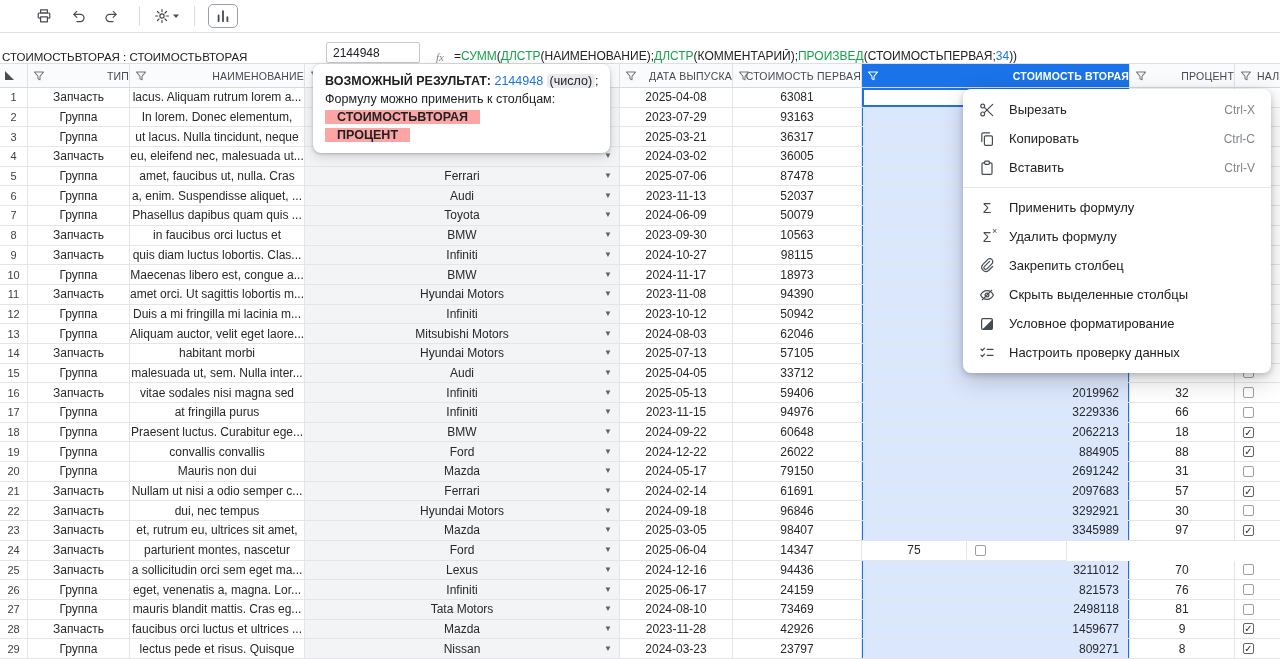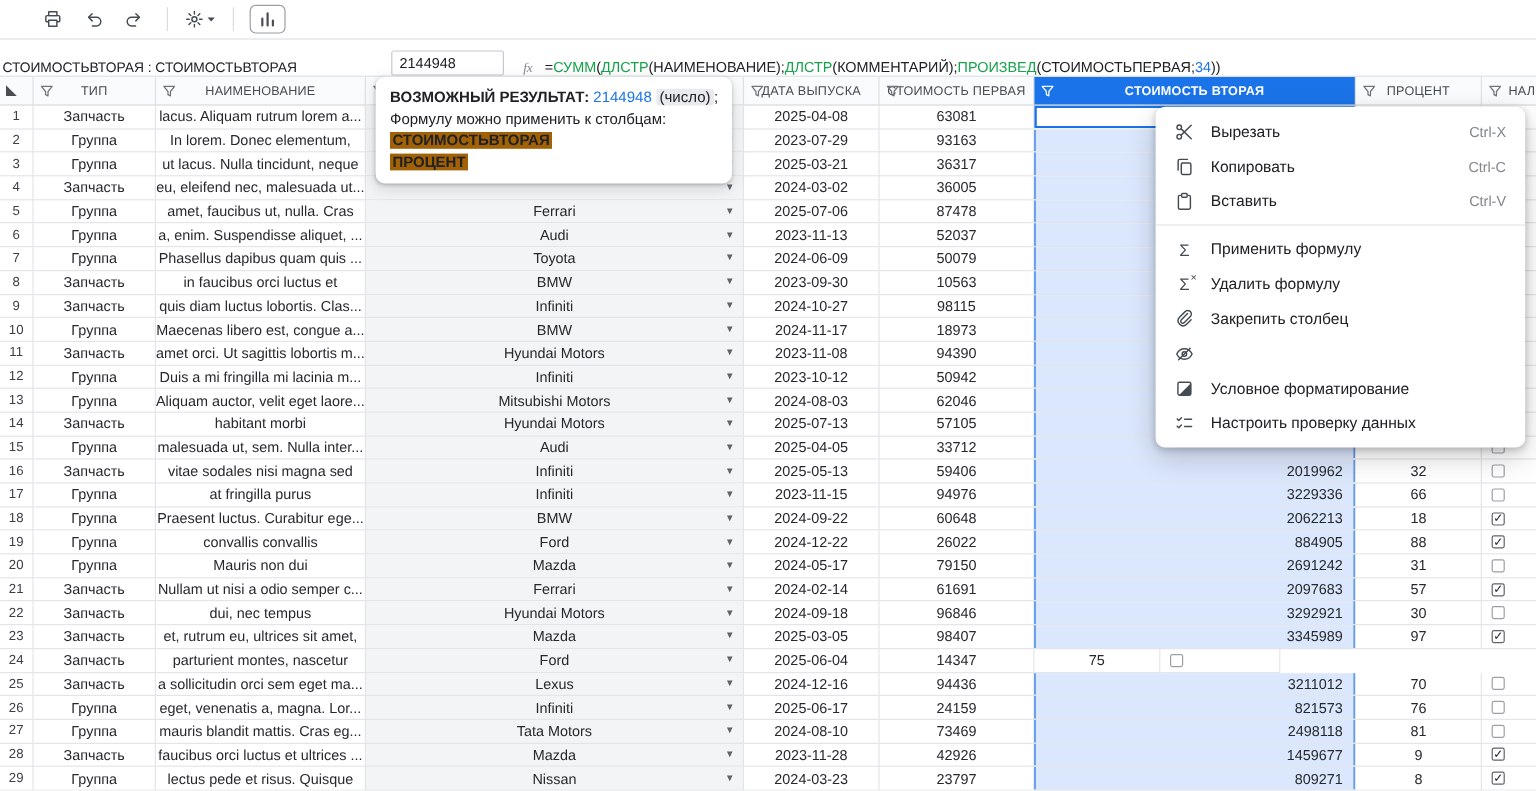--- a/index.html
+++ b/index.html
@@ -17,21 +17,21 @@
   
   .fbar{height:31px;border-bottom:1px solid #dde0e3;display:flex;align-items:flex-end}
   .range{width:326px;padding-left:2px;font-size:11.5px;color:#202124;white-space:nowrap;overflow:hidden;flex:none}
   .valbox{width:94px;height:21px;border:1px solid #c6cacd;border-radius:2px;font-size:12px;display:flex;align-items:center;padding:0 6px;background:#fff;flex:none}
   .fx{font-style:italic;color:#80868b;font-size:11px;margin:0 10px 0 16px;font-family:"Liberation Serif",serif}
   .formula{font-size:12px;white-space:nowrap;overflow:hidden}
 
   
   .grid{position:absolute;top:64px;left:0;width:1280px;height:595px;overflow:hidden;z-index:1}
   .hrow{display:flex;height:24px;background:#fafbfc}
-  .hc{display:flex;align-items:center;justify-content:center;font-size:10.5px;color:#454b52;border-right:1px solid #dfe1e4;border-bottom:1px solid #d7d9dc;position:relative;flex:none;height:100%;white-space:nowrap;overflow:hidden;letter-spacing:.2px}
+  .hc{display:flex;align-items:center;justify-content:flex-end;font-size:10.5px;color:#454b52;border-right:1px solid #dfe1e4;border-bottom:1px solid #d7d9dc;position:relative;flex:none;height:100%;white-space:nowrap;overflow:hidden;letter-spacing:.2px}
   .hc .fun{position:absolute;left:5px;top:50%;transform:translateY(-50%);display:flex;color:#717579}
   .hsel{background:#1a73e8;color:#fff;font-weight:bold}
   .hsel .fun{color:#fff}
   .hleft{justify-content:flex-start;padding-left:22px}
   .tri{width:0;height:0;border-bottom:9px solid #4a4e53;border-right:9px solid transparent;position:absolute;left:5px;top:7px}
   .row{display:flex;height:19.69px}
   .cell{display:flex;align-items:center;justify-content:center;font-size:12px;color:#26282b;border-right:1px solid #e3e5e8;border-bottom:1px solid #e3e5e8;flex:none;height:100%;white-space:nowrap;overflow:hidden}
   .rn{font-size:11px;color:#3b3f44}
   .bcell{background:#f3f4f6;position:relative}
   .dcaret{position:absolute;right:7px;top:50%;transform:translateY(-50%);font-size:8px;color:#5f6368;line-height:1}
@@ -41,21 +41,21 @@
   .cb{width:11px;height:11px;border:1px solid #9aa0a6;border-radius:2px;display:flex;align-items:center;justify-content:center;font-size:10px;color:#26282b;background:#fff}
   .cb.on{border-color:#5f6368}
   .c0{width:28px}.c1{width:102px}.c2{width:175px}.c3{width:315px}.c4{width:113px}.c5{width:129px}.c6{width:268px}.c7{width:105px}.c8{width:100px}
 
   
   .tooltip{position:absolute;left:313px;top:64px;width:297px;background:#fff;border-radius:8px;box-shadow:0 1px 3px rgba(60,64,67,.3),0 4px 12px rgba(60,64,67,.18);padding:8px 12px;z-index:5;font-size:12.5px;color:#202124}
   .tline{line-height:17px;margin:1px 0;white-space:nowrap}
   .b{font-weight:bold}
   .link{color:#1a73e8}
   .chip{background:#e8eaed;border-radius:3px;padding:0 3px}
-  .hl{background:#a16207;font-weight:bold;padding:0 2px}
+  .hl{background:#fca5a5;font-weight:bold;padding:0 12px}
 
   
   .menu{position:absolute;left:963px;top:89px;width:308px;background:#fff;border-radius:8px;box-shadow:0 2px 6px rgba(0,0,0,.2),0 8px 24px rgba(0,0,0,.18);padding:6px 0;z-index:6}
   .mi{height:29px;display:flex;align-items:center;padding:0 16px;font-size:13px;color:#202124;cursor:pointer}
   .micon{width:16px;height:16px;margin-right:14px;display:flex;align-items:center;justify-content:center;color:#454b52;flex:none}
   .mlabel{flex:1;white-space:nowrap;overflow:hidden}
   .mshort{color:#80868b;font-size:12px;margin-left:10px}
   .mdiv{height:1px;background:#e4e6e8;margin:5px 0}
   .sg{font-size:14px;color:#454b52;position:relative;line-height:1}
   .sgx{position:absolute;top:-3px;right:-6px;font-size:9px;font-style:normal}
@@ -722,20 +722,21 @@
         <span class="mlabel">Закрепить столбец</span>
       </div>
       <div class="mi">
         <span class="micon">
           <svg width="16" height="16" viewBox="0 0 16 16" fill="none" stroke="currentColor" stroke-width="1.2" stroke-linecap="round" stroke-linejoin="round">
             <path d="M1.6 8C2.9 5.3 5.3 3.6 8 3.6S13.1 5.3 14.4 8C13.1 10.7 10.7 12.4 8 12.4S2.9 10.7 1.6 8z"></path>
             <circle cx="8" cy="8" r="1.9"></circle>
             <path d="M3.2 12.8L12.8 3.2"></path>
           </svg>
         </span>
+        <span class="mlabel">Скрыть выделенные столбцы</span>
       </div>
       <div class="mi">
         <span class="micon">
           <svg width="16" height="16" viewBox="0 0 16 16" fill="none" stroke="currentColor" stroke-width="1.2" stroke-linecap="round" stroke-linejoin="round">
             <rect x="2.6" y="2.6" width="10.8" height="10.8" rx="1.4"></rect>
             <path d="M13.4 3.4v10H3.4z" fill="currentColor" stroke="none"></path>
           </svg>
         </span>
         <span class="mlabel">Условное форматирование</span>
       </div>

